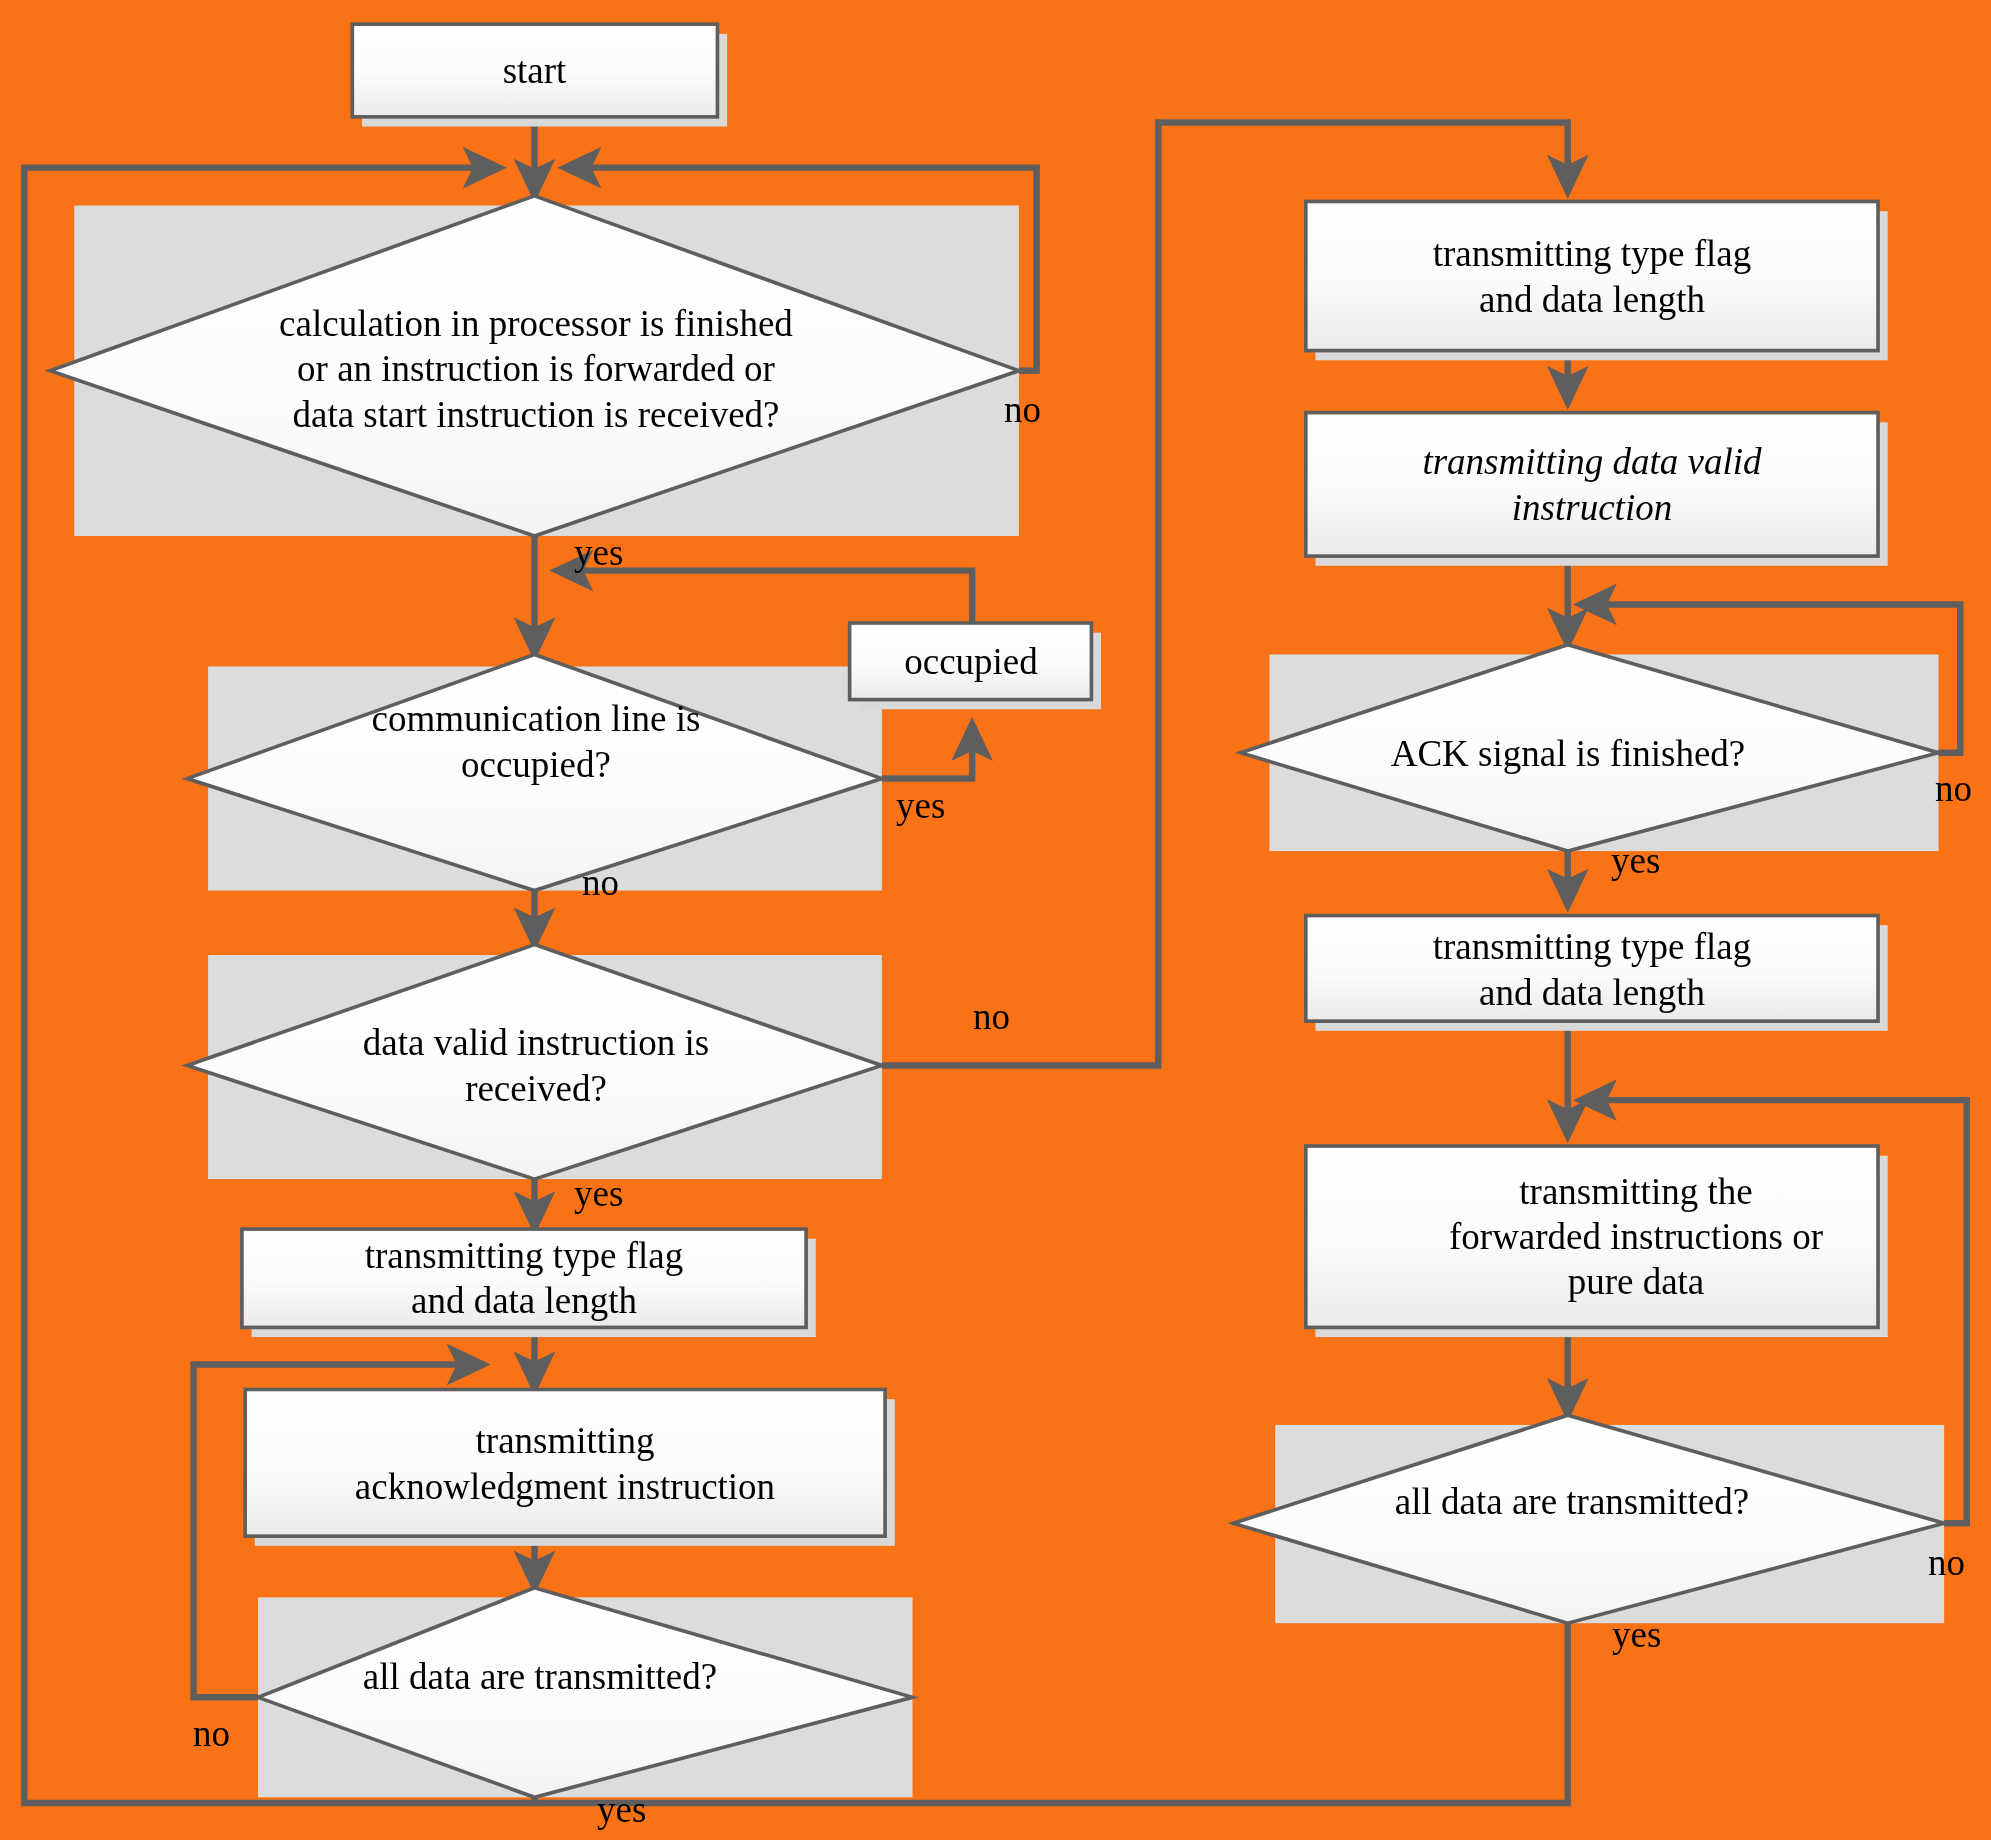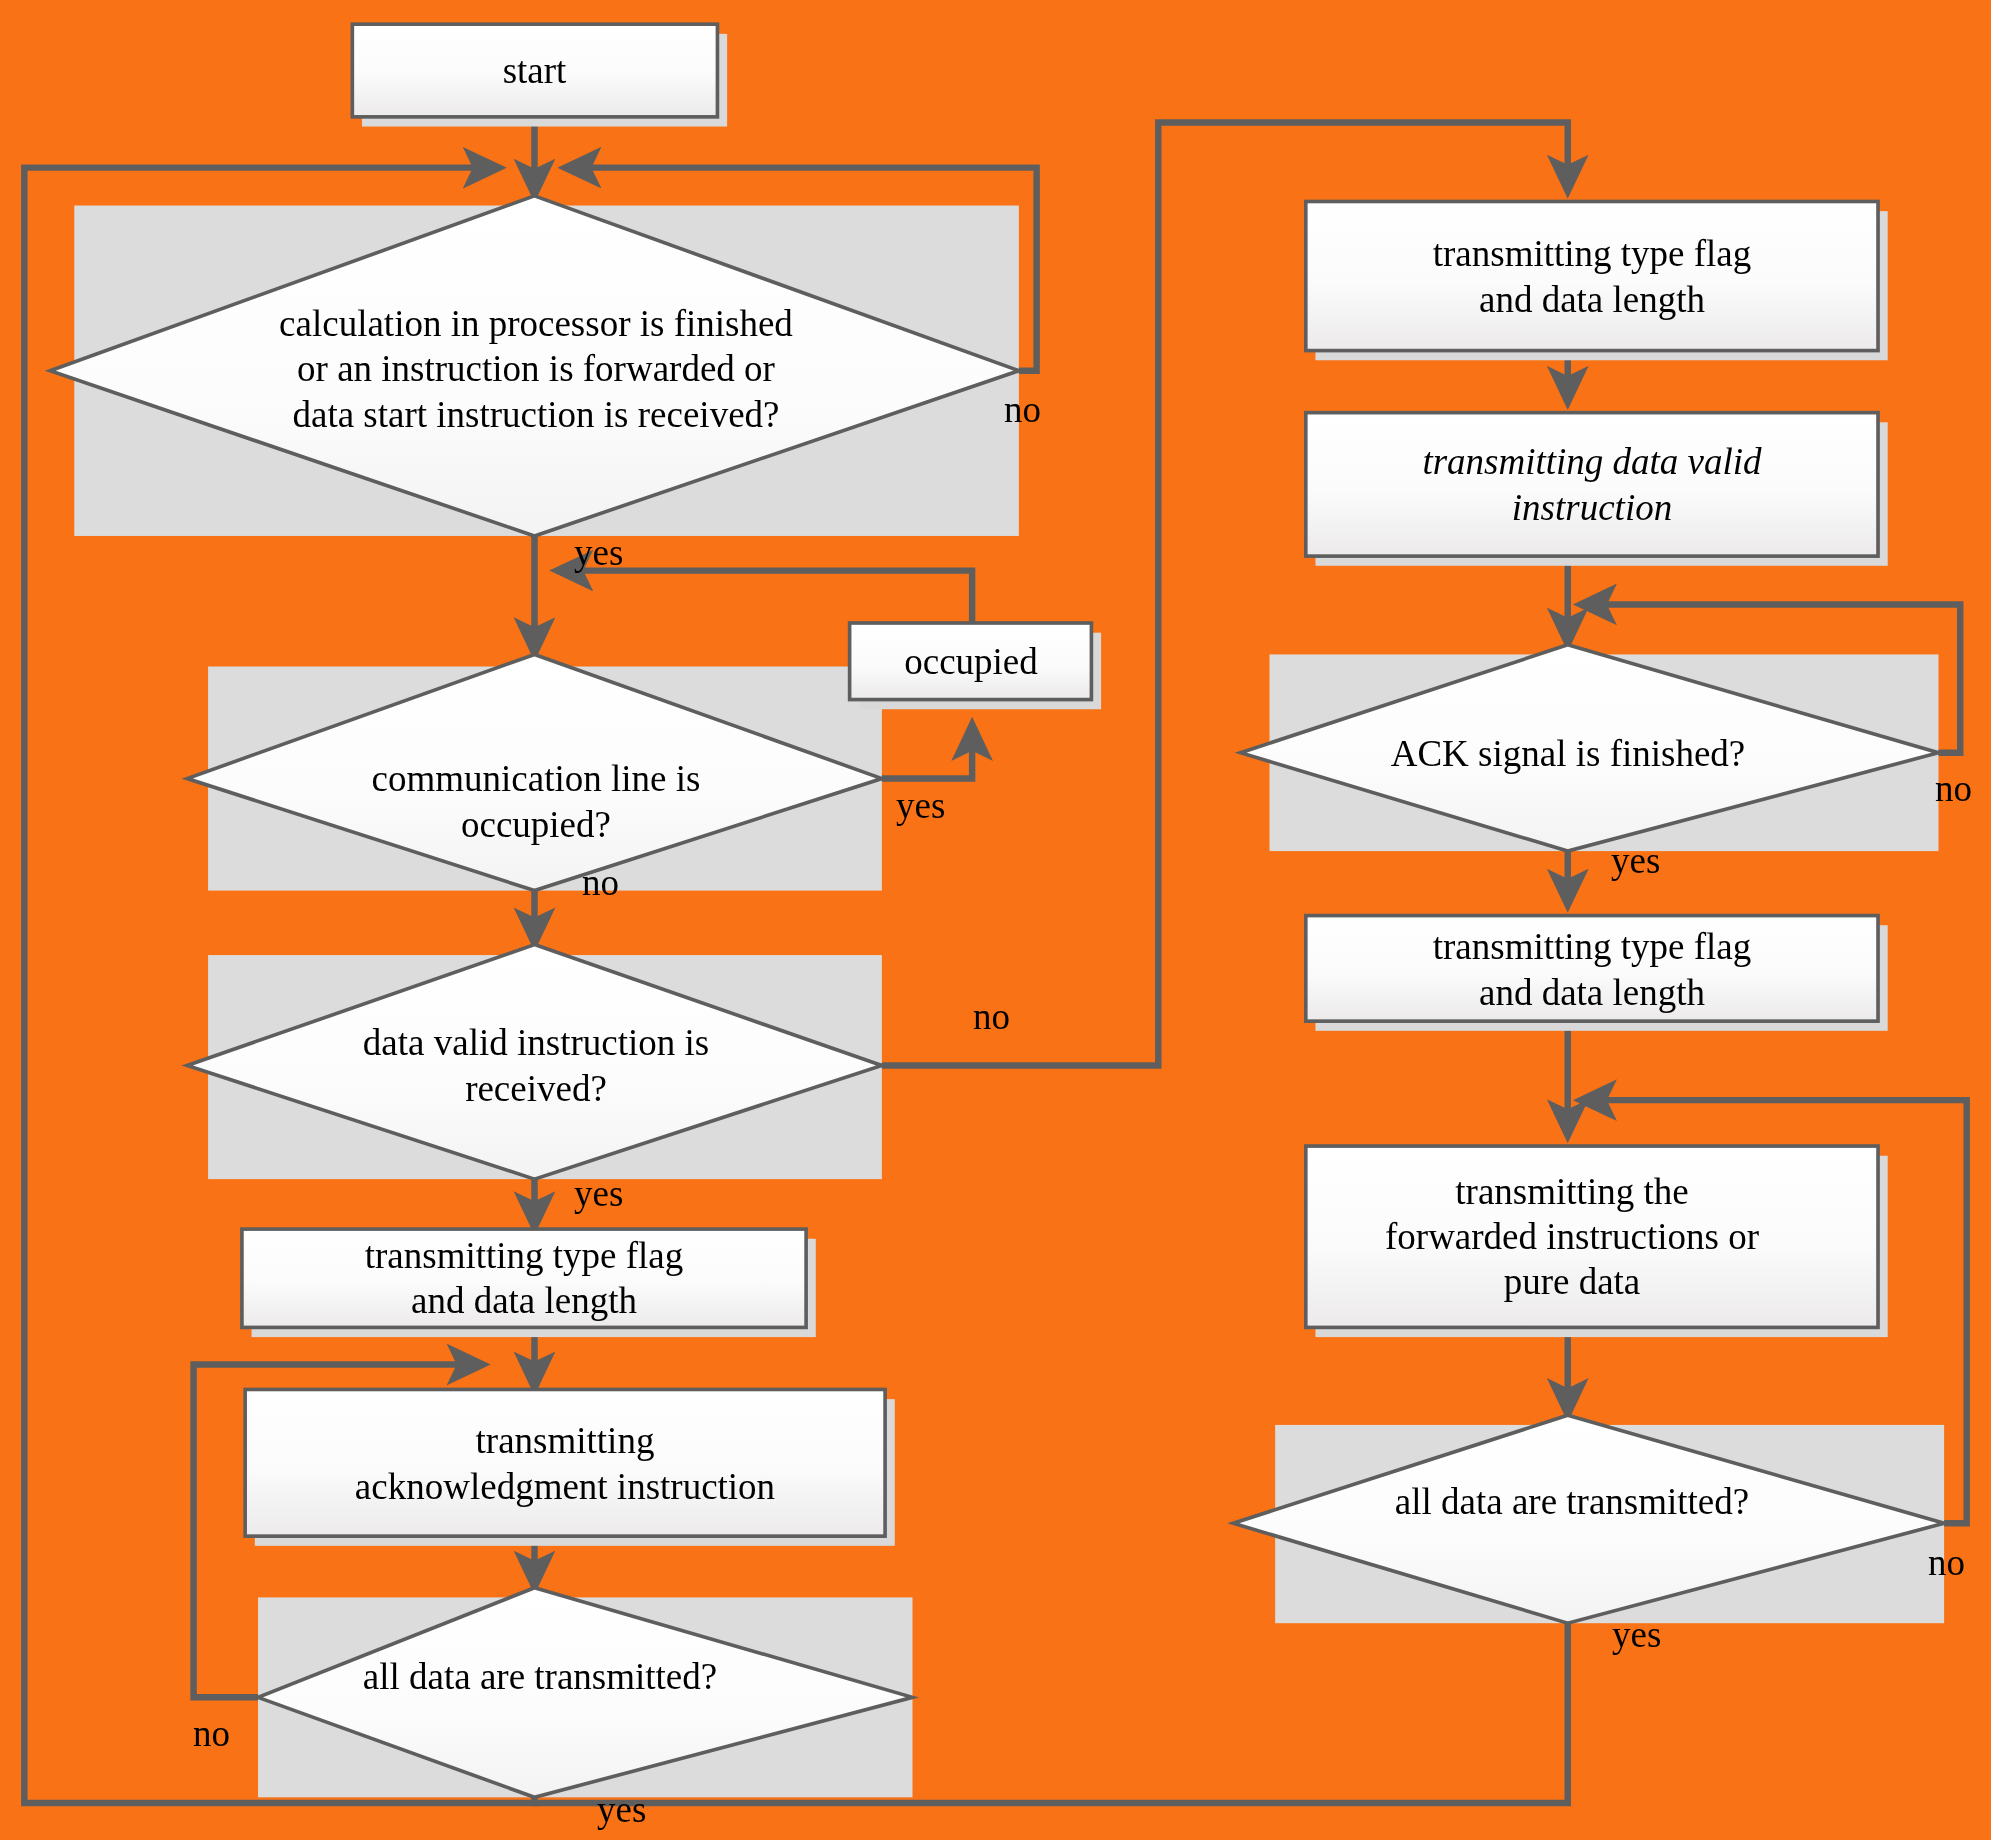--- a/index.html
+++ b/index.html
@@ -149,21 +149,21 @@
     </g>
 
   </svg>
 
   <div class="node-text" style="left:352px; top:24px; width:365px; height:93px; font-size:37px;">start</div>
 
   <div class="node-text" style="left:113px; top:268px; width:846px; height:202px; font-size:37px;">calculation in processor is finished
 or an instruction is forwarded  or
 data start instruction is received?</div>
 
-  <div class="node-text" style="left:242px; top:729px; width:588px; height:145px; font-size:37px;">communication line is
+  <div class="node-text" style="left:242px; top:669px; width:588px; height:145px; font-size:37px;">communication line is
 occupied?</div>
 
   <div class="node-text" style="left:850px; top:623px; width:242px; height:77px; font-size:37px;">occupied</div>
 
   <div class="node-text" style="left:242px; top:993px; width:588px; height:145px; font-size:37px;">data valid instruction is
 received?</div>
 
   <div class="node-text" style="left:242px; top:1229px; width:564px; height:98px; font-size:37px;">transmitting type flag
 and data length</div>
 
@@ -176,21 +176,21 @@
 and data length</div>
 
   <div class="node-text" style="left:1306px; top:413px; width:572px; height:143px; font-size:37px;font-style:italic;">transmitting data valid
 instruction</div>
 
   <div class="node-text" style="left:1298px; top:730px; width:540px; height:48px; font-size:37px;">ACK signal is finished?</div>
 
   <div class="node-text" style="left:1306px; top:909px; width:572px; height:121px; font-size:37px;">transmitting type flag
 and data length</div>
 
-  <div class="node-text" style="left:1286px; top:1146px; width:572px; height:181px; font-size:37px;text-align:center;">transmitting the
+  <div class="node-text" style="left:1350px; top:1146px; width:572px; height:181px; font-size:37px;text-align:center;">transmitting the
 forwarded instructions or
 pure data</div>
 
   <div class="node-text" style="left:1306px; top:1478px; width:532px; height:48px; font-size:37px;">all data are transmitted?</div>
 
   <div class="edge-label" style="left:1004px; top:391px; font-size:37px;">no</div>
 
   <div class="edge-label" style="left:574px; top:534px; font-size:37px;">yes</div>
 
   <div class="edge-label" style="left:896px; top:787px; font-size:37px;">yes</div>

